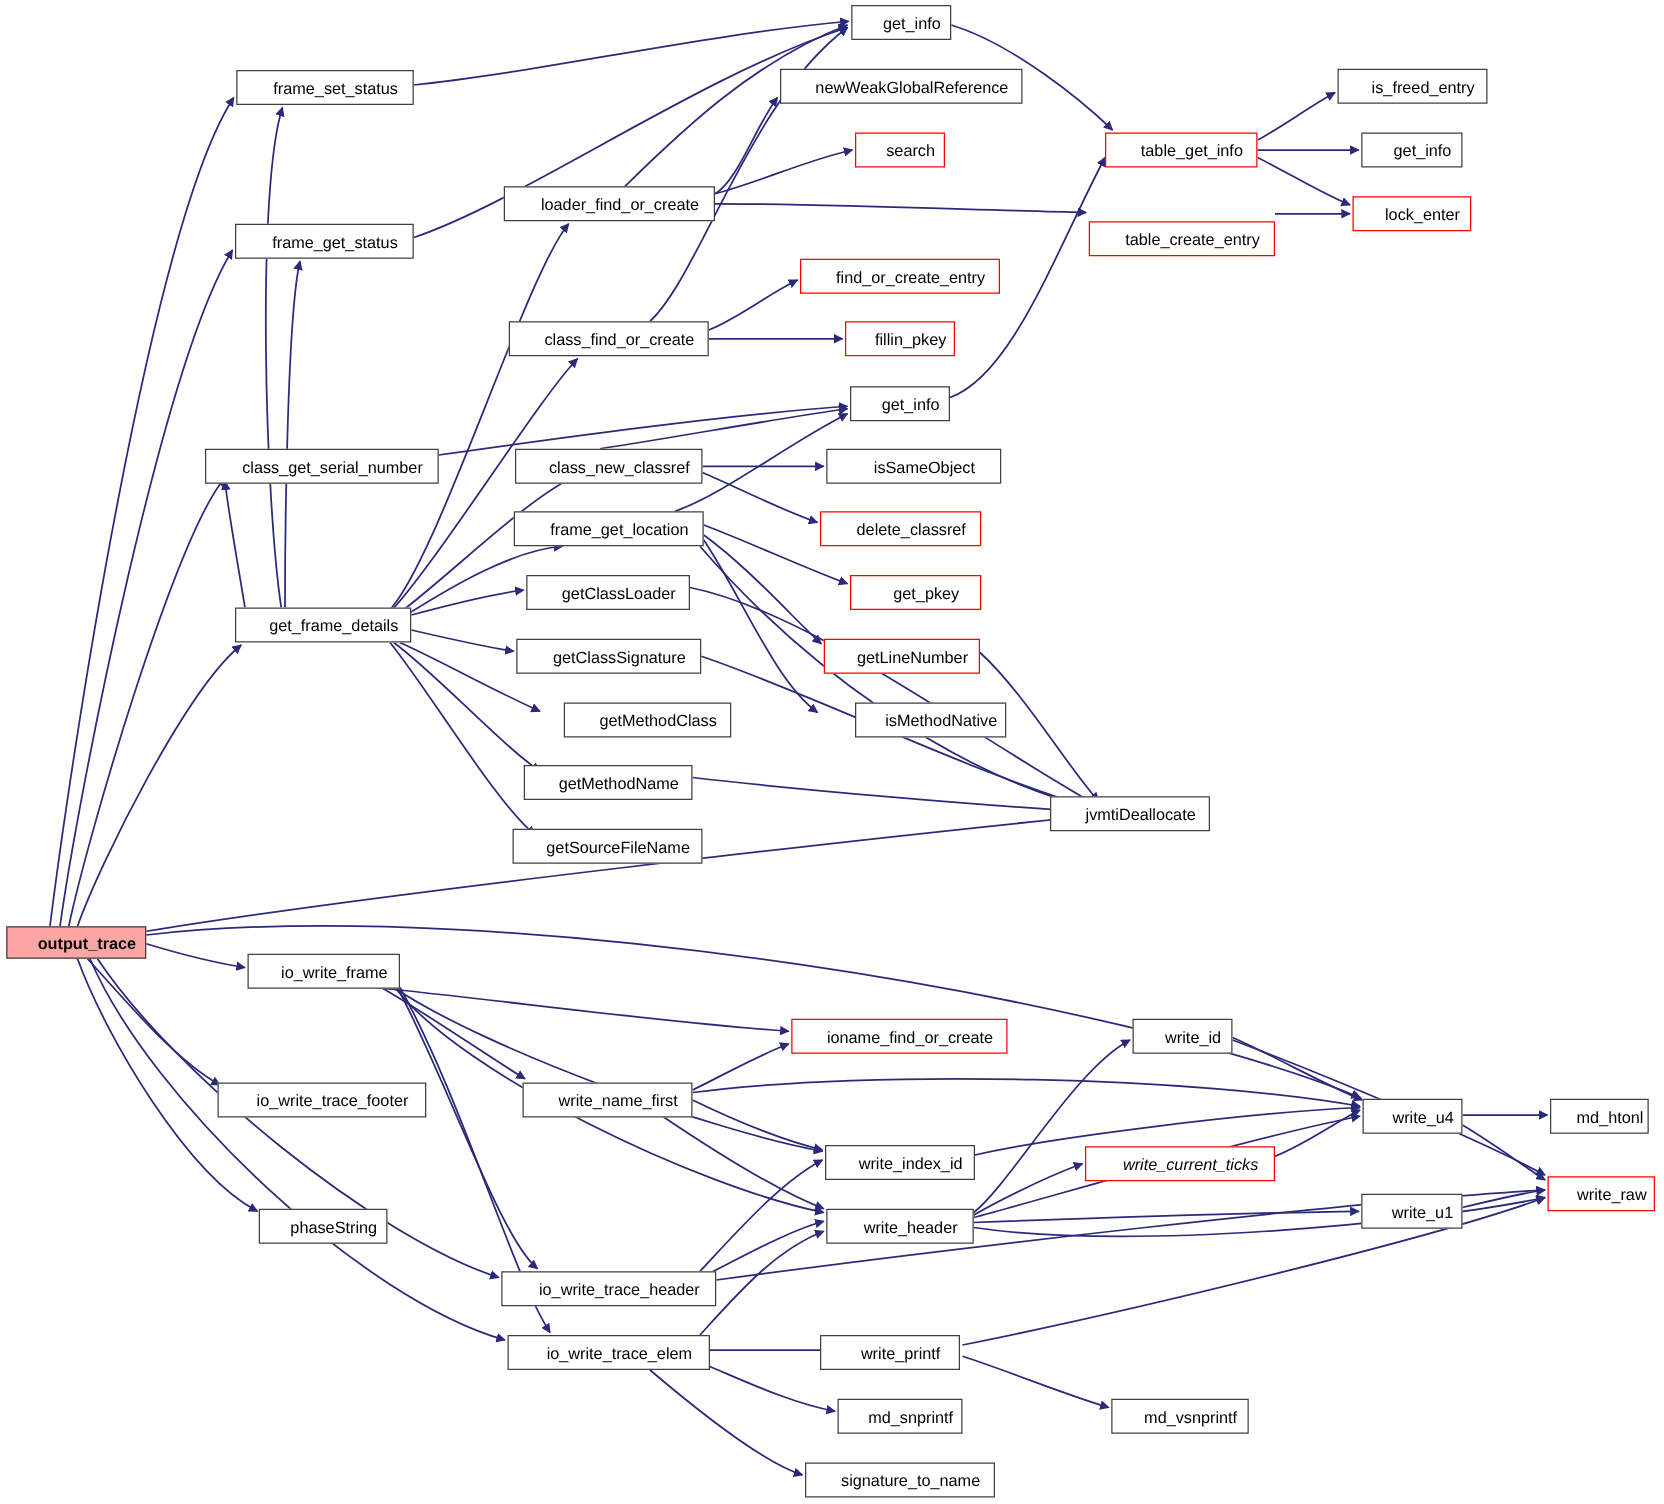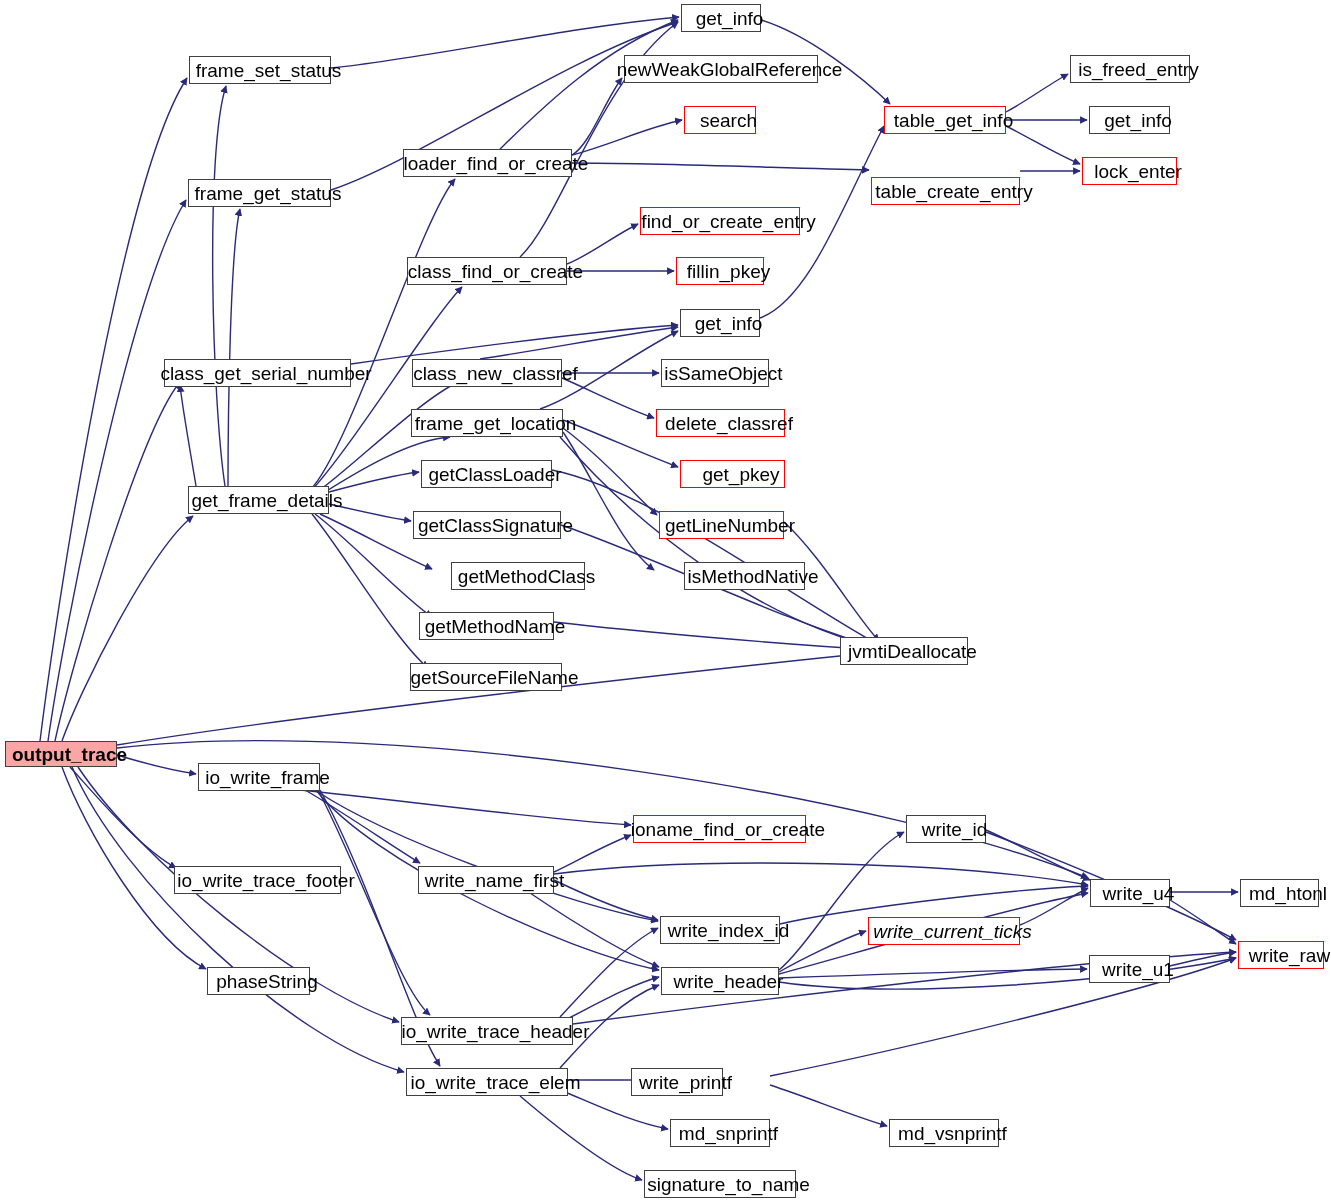--- a/index.html
+++ b/index.html
@@ -24,21 +24,21 @@
     pointer-events: none;
   }
   .node {
     position: absolute;
     box-sizing: border-box;
     display: flex;
     align-items: center;
     justify-content: center;
     background: #ffffff;
     border: 1px solid #404040;
-    font-size: 19px;
+    font-size: 13px;
     color: #000000;
     white-space: nowrap;
     line-height: 1;
     letter-spacing: 0px;
     z-index: 5;
     padding-left: 17px;
   }
   .node.red {
     border: 1px solid #ff0000;
   }
@@ -191,21 +191,21 @@
       </div>
       <div class="node" style="left: 680px; top: 309px; width: 80px; height: 28px;">
         <span class="node-label">get_info</span>
       </div>
       <div class="node" style="left: 164px; top: 359px; width: 187px; height: 28px;">
         <span class="node-label">class_get_serial_number</span>
       </div>
       <div class="node" style="left: 412px; top: 359px; width: 150px; height: 28px;">
         <span class="node-label">class_new_classref</span>
       </div>
-      <div class="node" style="left: 661px; top: 359px; width: 108px; height: 28px;">
+      <div class="node" style="left: 661px; top: 359px; width: 140px; height: 28px;">
         <span class="node-label">isSameObject</span>
       </div>
       <div class="node" style="left: 411px; top: 409px; width: 152px; height: 28px;">
         <span class="node-label">frame_get_location</span>
       </div>
       <div class="node red" style="left: 656px; top: 409px; width: 129px; height: 28px;">
         <span class="node-label">delete_classref</span>
       </div>
       <div class="node" style="left: 421px; top: 460px; width: 131px; height: 28px;">
         <span class="node-label">getClassLoader</span>
@@ -278,21 +278,21 @@
       </div>
       <div class="node red" style="left: 1238px; top: 941px; width: 86px; height: 28px;">
         <span class="node-label">write_raw</span>
       </div>
       <div class="node" style="left: 401px; top: 1017px; width: 172px; height: 28px;">
         <span class="node-label">io_write_trace_header</span>
       </div>
       <div class="node" style="left: 406px; top: 1068px; width: 162px; height: 28px;">
         <span class="node-label">io_write_trace_elem</span>
       </div>
-      <div class="node" style="left: 631px; top: 1068px; width: 92px; height: 28px; justify-content: center;">
+      <div class="node" style="left: 656px; top: 1068px; width: 112px; height: 28px; justify-content: center;">
         <span class="node-label">write_printf</span>
       </div>
       <div class="node" style="left: 670px; top: 1119px; width: 100px; height: 28px;">
         <span class="node-label">md_snprintf</span>
       </div>
       <div class="node" style="left: 889px; top: 1119px; width: 110px; height: 28px;">
         <span class="node-label">md_vsnprintf</span>
       </div>
       <div class="node" style="left: 644px; top: 1170px; width: 152px; height: 28px;">
         <span class="node-label">signature_to_name</span>

